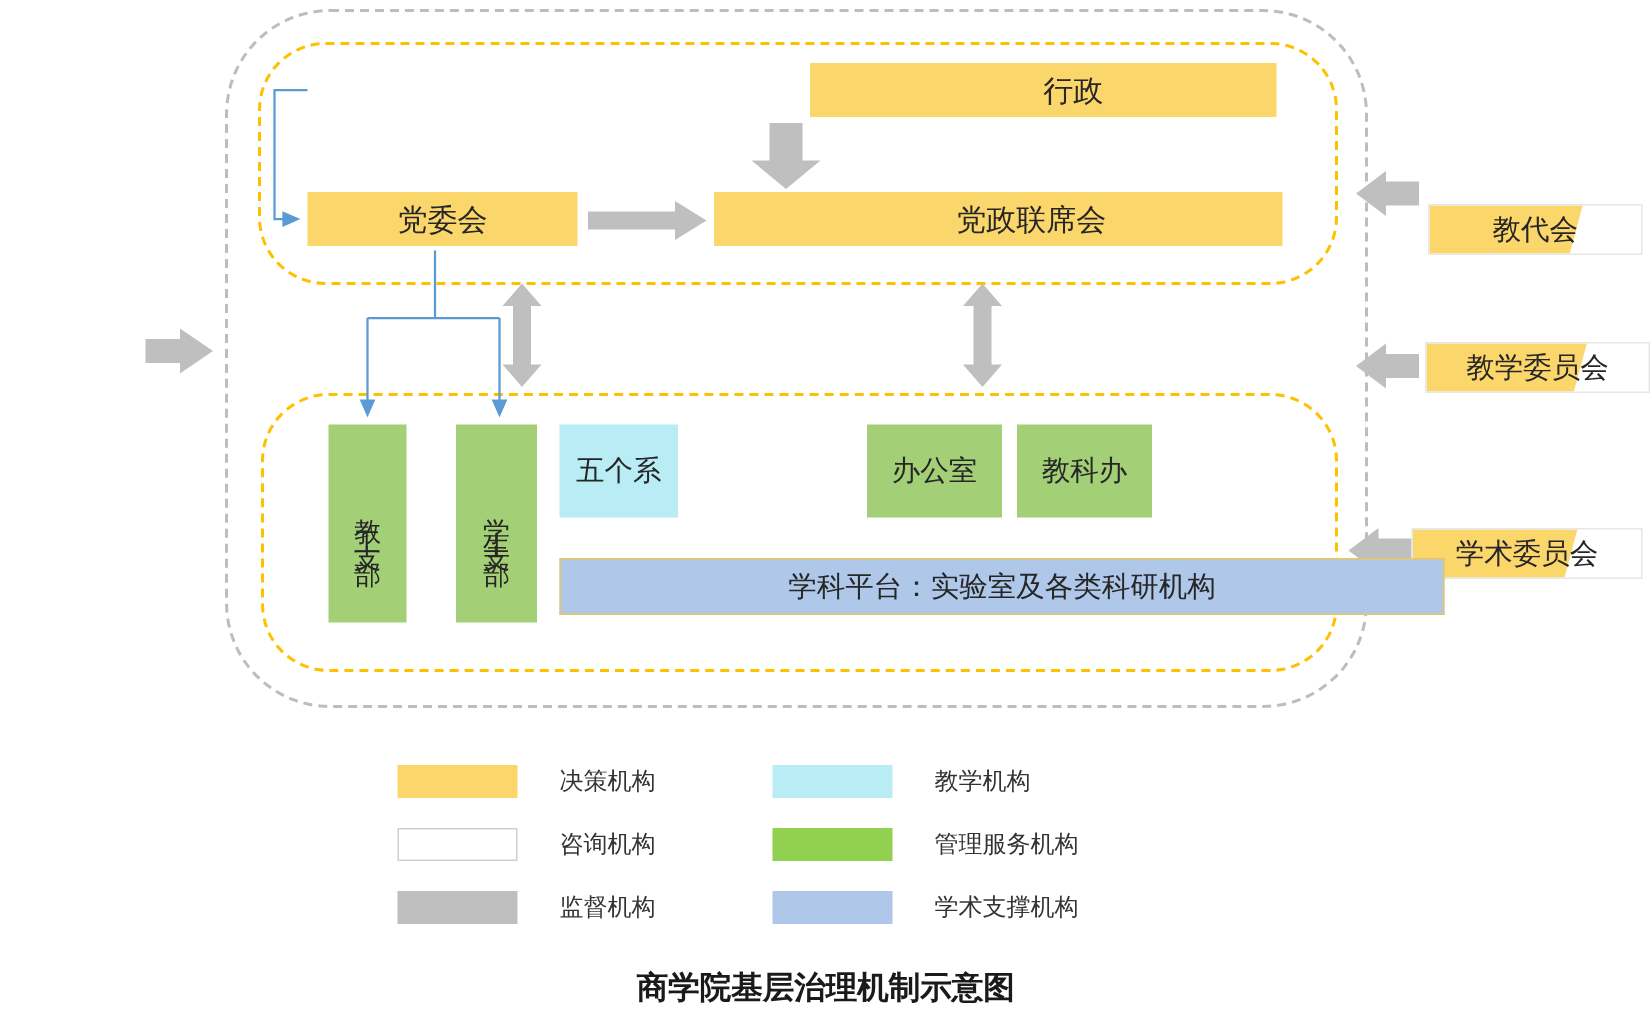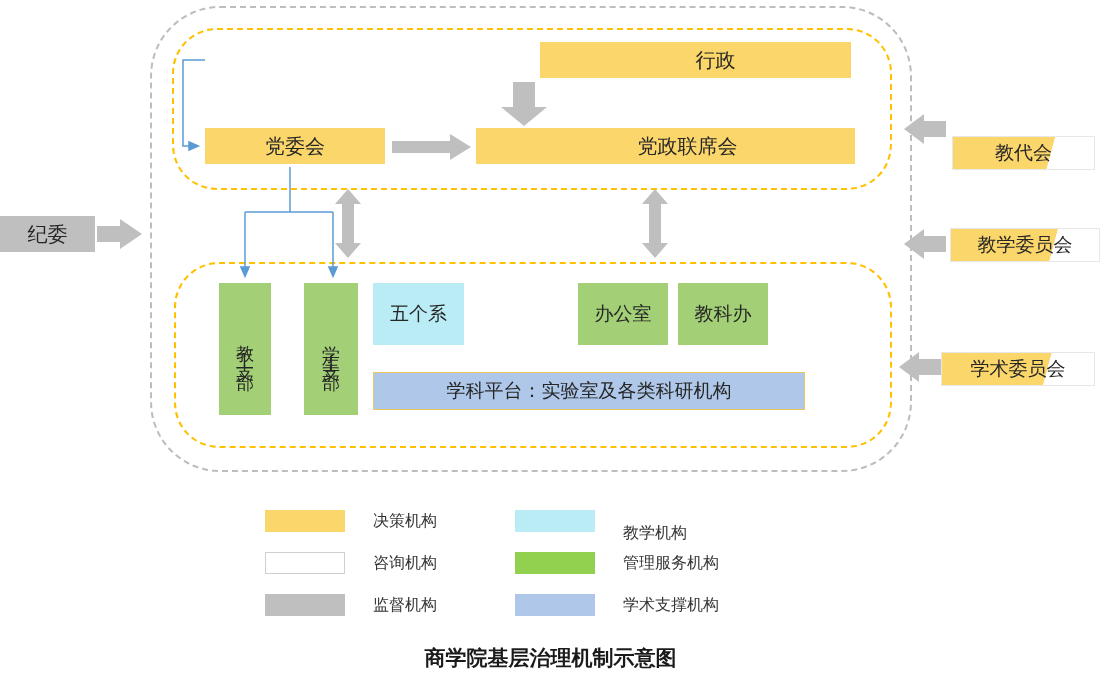--- a/index.html
+++ b/index.html
@@ -41,29 +41,29 @@
   #b-lianxihui { left:476px; top:128px; width:379px; height:36px;padding-left:44px; }
 
   #b-jiwei { left:0; top:216px; width:95px; height:36px; }
 
   .vbox { font-size:18px; }
   .vtext { writing-mode:vertical-rl; text-orientation:upright; letter-spacing:9px; line-height:1; }
   #b-jiaogong { left:219px; top:283px; width:52px; height:132px; }
   #b-xuesheng { left:304px; top:283px; width:54px; height:132px; }
 
   .unit { font-size:19px; }
-  #u-wugexi  { left:373px; top:283px; width:91px; height:62px; }
+  #u-wugexi  { left:373px; top:283px; width:79px; height:62px; }
   #u-chanye  { left:478px; top:283px; width:90px; height:62px; }
   #u-chanye span { display:inline-block; width:42px; word-break:break-all; line-height:1.3; text-align:center; }
   #u-bangong { left:578px; top:283px; width:90px; height:62px; }
   #u-jiaoke  { left:678px; top:283px; width:90px; height:62px; }
   #u-xuegong { left:778px; top:283px; width:90px; height:62px; }
 
   #b-platform {
-    left:373px; top:372px; width:432px; height:38px; font-size:19px;
+    left:373px; top:372px; width:590px; height:38px; font-size:19px;
     border:1px solid #e9c75f;
   }
 
   .sideBox {
     position:absolute; height:34px; display:flex; align-items:center; justify-content:center;
     font-size:19px; color:#262626; box-sizing:border-box;
     background:linear-gradient(105deg, #FBD66B 68%, #ffffff 68.5%);
     border:1px solid #e7e7e7;
   }
   #r-jiaodaihui { left:952px; top:112px; width:143px;margin-top:24px; }
@@ -74,21 +74,21 @@
   .sw { position:absolute; width:80px; height:22px; }
   .sw-yellow { background:#FBD66B; }
   .sw-white  { background:#ffffff; border:1px solid #cfcfcf; box-sizing:border-box; }
   .sw-gray   { background:#BFBFBF; }
   .sw-cyan   { background:#B9ECF5; }
   .sw-green  { background:#92D050; }
   .sw-peri   { background:#AFC8EA; }
   #sw1 { left:265px; top:510px; } #lb1 { left:373px; top:510px; }
   #sw2 { left:265px; top:552px; } #lb2 { left:373px; top:552px; }
   #sw3 { left:265px; top:594px; } #lb3 { left:373px; top:594px; }
-  #sw4 { left:515px; top:510px; } #lb4 { left:623px; top:510px;margin-top:12px; }
+  #sw4 { left:515px; top:510px; } #lb4 { left:623px; top:510px; }
   #sw5 { left:515px; top:552px; } #lb5 { left:623px; top:552px; }
   #sw6 { left:515px; top:594px; } #lb6 { left:623px; top:594px; }
   .lg-label {
     position:absolute; height:22px; display:flex; align-items:center;
     font-size:16px; color:#333333; white-space:nowrap;
   }
   .title {
     position:absolute; left:0; top:644px; width:1101px; text-align:center;
     font-size:21px; color:#1a1a1a; font-weight:600;
   }
@@ -121,21 +121,20 @@
     <polygon class="gray" points="97,226 120,226 120,219 142,234 120,249 120,242 97,242"></polygon>
     <polygon class="gray" points="946,121 924,121 924,114 904,129 924,144 924,137 946,137"></polygon>
     <polygon class="gray" points="946,236 924,236 924,229 904,244 924,259 924,252 946,252"></polygon>
     <polygon class="gray" points="941,359 919,359 919,352 899,367 919,382 919,375 941,375"></polygon>
   </svg>
 
   <div class="box yellow" id="b-xingzheng">行政</div>
   <div class="box yellow" id="b-dangweihui">党委会</div>
   <div class="box yellow" id="b-lianxihui">党政联席会</div>
 
-  <div class="box grayBox" id="b-jiwei">纪委</div>
 
   <div class="sideBox" id="r-jiaodaihui">教代会</div>
   <div class="sideBox" id="r-jiaoxuewei">教学委员会</div>
   <div class="sideBox" id="r-xueshuwei">学术委员会</div>
 
   <div class="box green vbox" id="b-jiaogong">
     <span class="vtext">教工支部</span>
   </div>
   <div class="box green vbox" id="b-xuesheng">
     <span class="vtext">学生支部</span>

